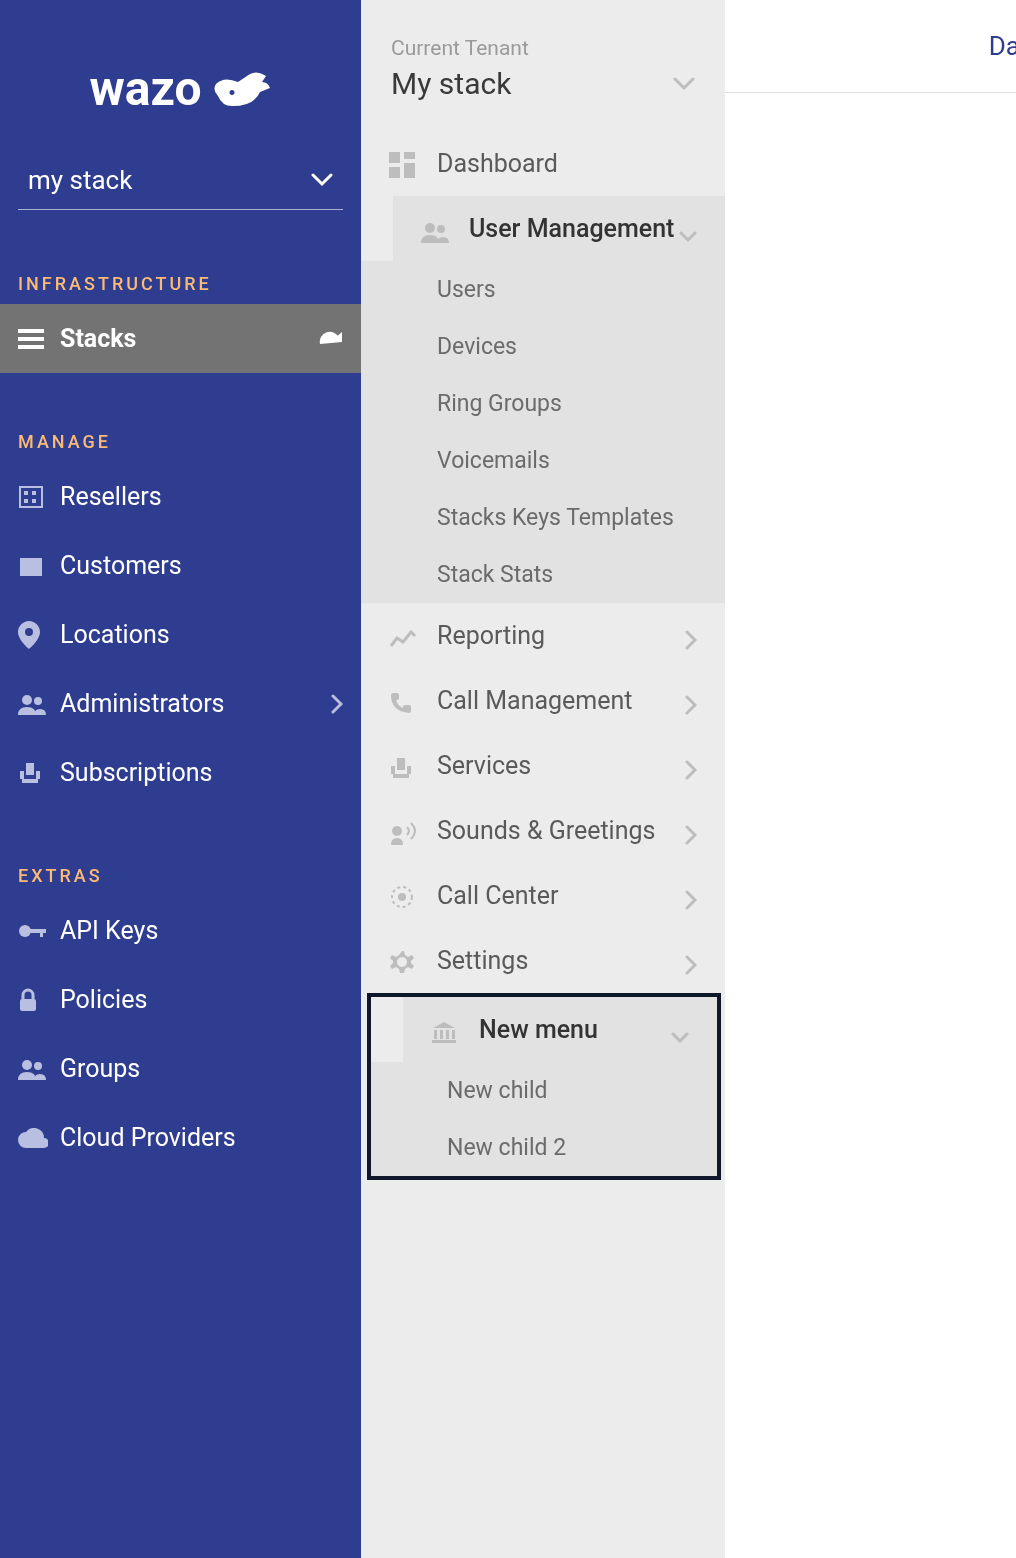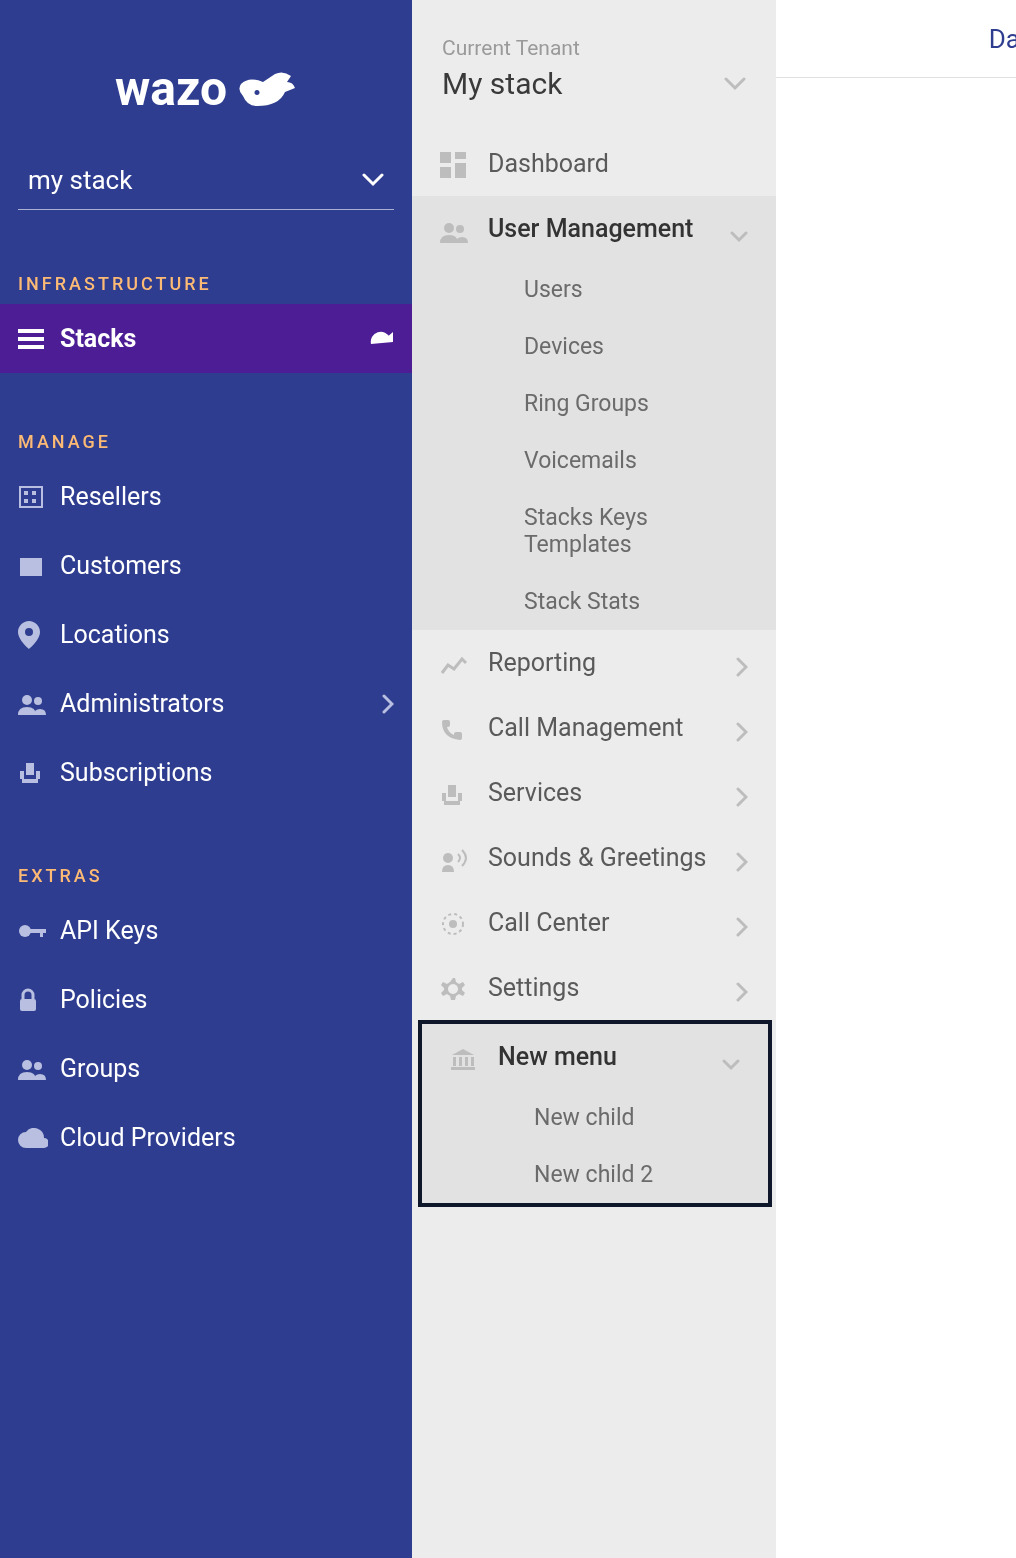--- a/index.html
+++ b/index.html
@@ -7,21 +7,21 @@
     width: 1016px;
     height: 1558px;
     font-family: -apple-system, BlinkMacSystemFont, "Segoe UI", Roboto, Arial, sans-serif;
     overflow: hidden;
     background: #fff;
   }
   .app { display: flex; height: 100%; }
 
   
   .sidebar-left {
-    width: 412px;
+    width: 361px;
     background: #2e3d8f;
     color: #fff;
     display: flex;
     flex-direction: column;
   }
   .logo-wrap {
     padding: 60px 20px 40px;
     display: flex;
     justify-content: center;
   }
@@ -57,21 +57,21 @@
   .left-item {
     display: flex;
     align-items: center;
     padding: 20px 18px;
     font-size: 25px;
     color: #fff;
     cursor: pointer;
     position: relative;
   }
   .left-item.active {
-    background: #4c1d95;
+    background: #737373;
     font-weight: 700;
   }
   .left-item .icon-slot {
     width: 42px;
     display: flex;
     align-items: center;
     color: #b8bfe0;
   }
   .left-item.active .icon-slot { color: #fff; }
   .left-item .tail {
@@ -122,24 +122,24 @@
     color: #bdbdbd;
   }
   .right-item .tail {
     margin-left: auto;
     color: #bdbdbd;
   }
   .right-item.expanded {
     background: #e2e2e2;
     color: #333;
     font-weight: 500;
+    margin-left: 32px;
   }
   .sub-items {
     background: #e2e2e2;
-    padding-left: 36px;
   }
   .sub-item {
     padding: 15px 28px 15px 76px;
     font-size: 23px;
     color: #6b6b6b;
     cursor: pointer;
   }
   .highlight-box {
     border: 4px solid #0f172a;
     margin: 0 4px 0 6px;
@@ -150,21 +150,21 @@
   }
 
   
   .content {
     flex: 1;
     background: #fff;
     border-left: 0;
     position: relative;
   }
   .content-head {
-    height: 78px;
+    height: 93px;
     border-bottom: 1px solid #e0e0e0;
     display: flex;
     align-items: center;
     justify-content: flex-end;
     padding-right: 0;
   }
   .content-head span {
     color: #2e3d8f;
     font-size: 26px;
     padding-right: 0;

